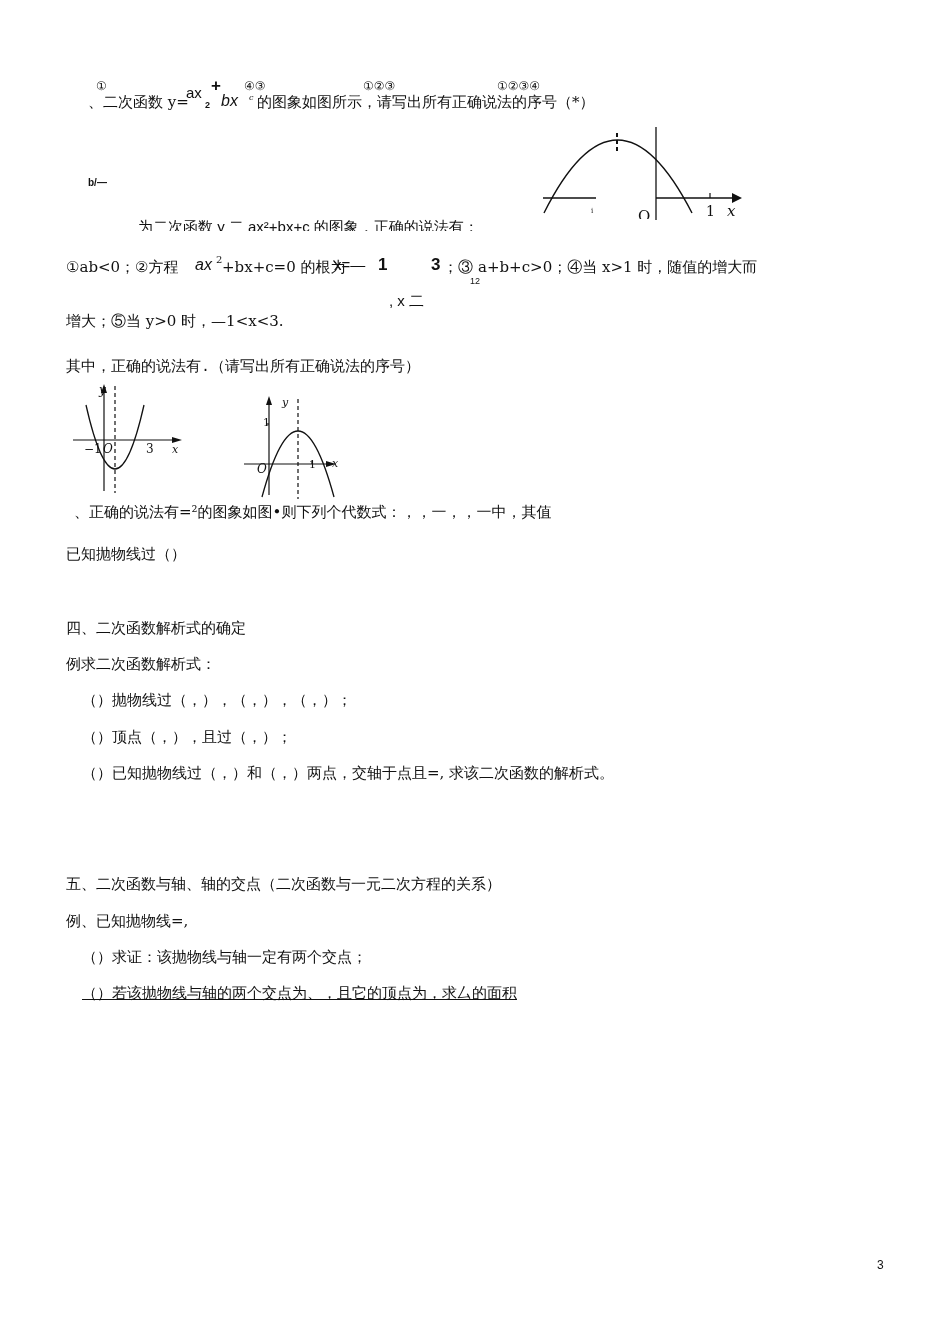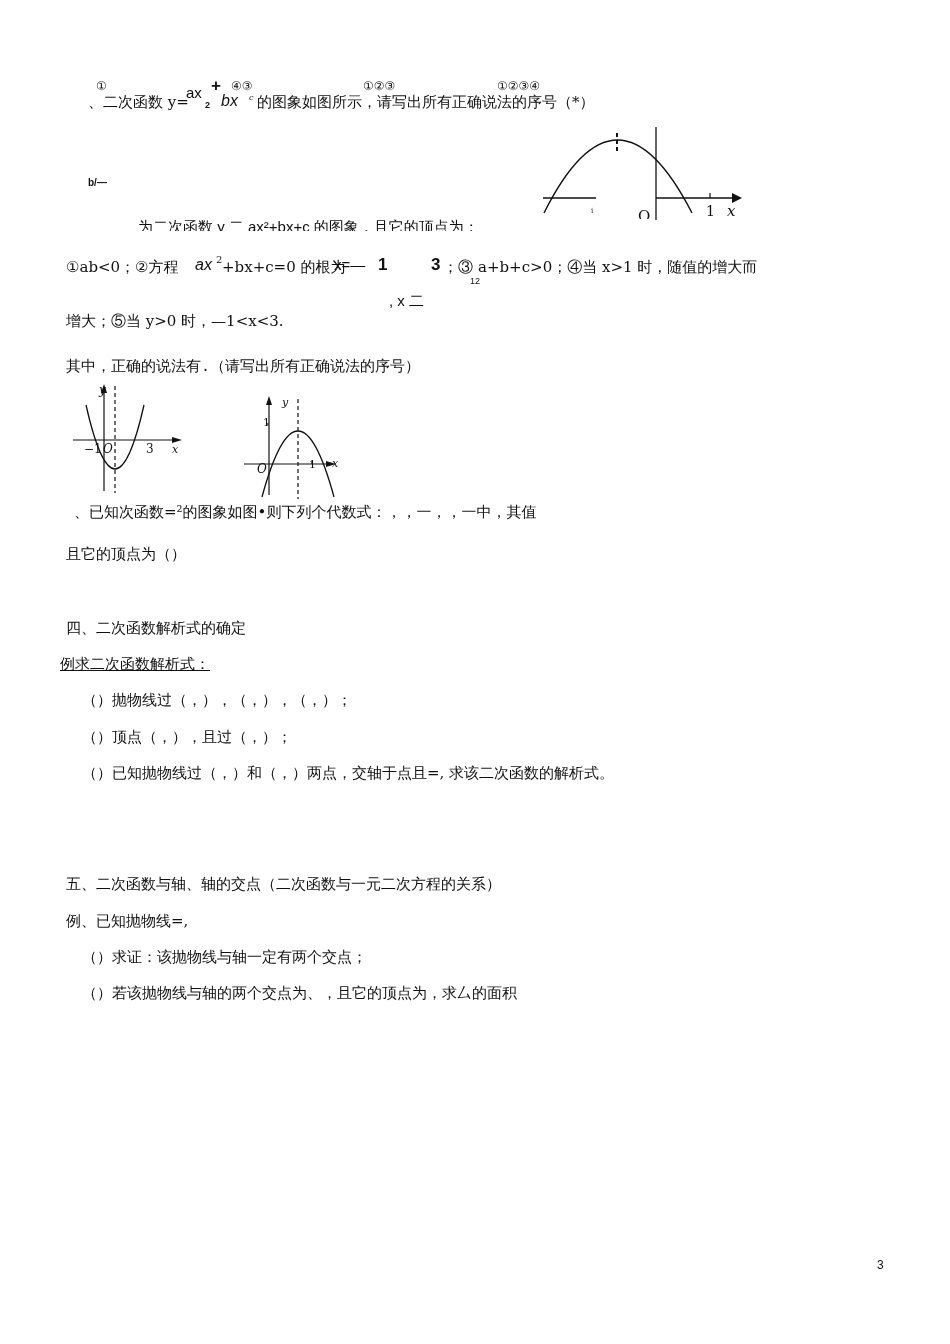--- a/index.html
+++ b/index.html
@@ -21,31 +21,31 @@
 </head>
 <body>
 
 <div>
   <span class="abs line" style="left:88px; top:92px;">、二次函数 y=</span>
   <span class="abs sans" style="left:186px; top:84px; font-size:15px;">ax</span>
   <span class="abs sans bold" style="left:211px; top:76px; font-size:17px;">+</span>
   <span class="abs sans bold tiny" style="left:205px; top:100px; font-size:9px;">2</span>
   <span class="abs sans ital" style="left:221px; top:92px; font-size:16px;">bx</span>
   <span class="abs tiny ital" style="left:249px; top:93px;">c</span>
-  <span class="abs small" style="left:231px; top:79px; font-size:12px;">④③</span>
+  <span class="abs small" style="left:244px; top:79px; font-size:12px;">④③</span>
   <span class="abs line" style="left:257px; top:92px;">的图象如图所示，请写出所有正确说法的序号（*）</span>
   <span class="abs small" style="left:96px; top:79px; font-size:12px;">①</span>
   <span class="abs small" style="left:363px; top:79px; font-size:12px;">①②③</span>
   <span class="abs small" style="left:497px; top:79px; font-size:12px;">①②③④</span>
 </div>
 
 <span class="abs sans" style="left:88px; top:177px; font-size:10px; font-weight:bold;">b/—</span>
 
 <div class="abs cut" style="left:138px; top:218px; width:390px; height:13px;">
-  <span class="sans" style="position:absolute; left:0; top:0; font-size:15px;">为二次函数 y 二 ax²+bx+c 的图象，且它的顶点为：</span>
+  <span class="sans" style="position:absolute; left:0; top:0; font-size:15px;">为二次函数 y 二 ax²+bx+c 的图象，正确的说法有：</span>
 </div>
 
 <div>
   <svg style="left:540px; top:125px;" width="210" height="100" viewBox="0 0 210 100">
 
     <line x1="116" y1="2" x2="116" y2="95" stroke="#111" stroke-width="1.3"></line>
 
     <line x1="3" y1="73" x2="56" y2="73" stroke="#111" stroke-width="1.3"></line>
     <line x1="116" y1="73" x2="192" y2="73" stroke="#111" stroke-width="1.3"></line>
     <polygon points="192,68 202,73 192,78" fill="#111"></polygon>
@@ -109,32 +109,32 @@
     <path d="M18,102 Q54,-30 90,102" fill="none" stroke="#111" stroke-width="1.3"></path>
   </svg>
   <span class="abs ital" style="left:282px; top:396px; font-size:11px;">y</span>
   <span class="abs" style="left:263px; top:416px; font-size:11px;">1</span>
   <span class="abs ital" style="left:257px; top:462px; font-size:12px;">O</span>
   <span class="abs" style="left:309px; top:458px; font-size:11px;">1</span>
   <span class="abs ital" style="left:332px; top:457px; font-size:11px;">x</span>
 </div>
 
 <div>
-  <span class="abs line" style="left:74px; top:502px;">、已知次函数=²的图象如图•则下列个代数式：，，一，，一中，其值</span>
-  <span class="abs line" style="left:66px; top:544px;">且它的顶点为（）</span>
+  <span class="abs line" style="left:74px; top:502px;">、正确的说法有=²的图象如图•则下列个代数式：，，一，，一中，其值</span>
+  <span class="abs line" style="left:66px; top:544px;">已知抛物线过（）</span>
 </div>
 
 <div>
   <span class="abs line" style="left:66px; top:618px;">四、二次函数解析式的确定</span>
-  <span class="abs line" style="left:60px; top:654px;text-decoration:underline;">例求二次函数解析式：</span>
+  <span class="abs line" style="left:66px; top:654px;">例求二次函数解析式：</span>
   <span class="abs line" style="left:82px; top:690px;">（）抛物线过（，），（，），（，）；</span>
   <span class="abs line" style="left:82px; top:727px;">（）顶点（，），且过（，）；</span>
   <span class="abs line" style="left:82px; top:763px;">（）已知抛物线过（，）和（，）两点，交轴于点且=, 求该二次函数的解析式。</span>
 </div>
 
 <div>
   <span class="abs line" style="left:66px; top:874px;">五、二次函数与轴、轴的交点（二次函数与一元二次方程的关系）</span>
   <span class="abs line" style="left:66px; top:911px;">例、已知抛物线=,</span>
   <span class="abs line" style="left:82px; top:947px;">（）求证：该抛物线与轴一定有两个交点；</span>
-  <span class="abs line" style="left:82px; top:983px;">（）若该抛物线与轴的两个交点为、，且它的顶点为，求厶的面积</span>
+  <span class="abs line" style="left:82px; top:983px;text-decoration:underline;">（）若该抛物线与轴的两个交点为、，且它的顶点为，求厶的面积</span>
 </div>
 
 <span class="abs sans" style="left:877px; top:1258px; font-size:12px;">3</span>
 
 </body></html>

